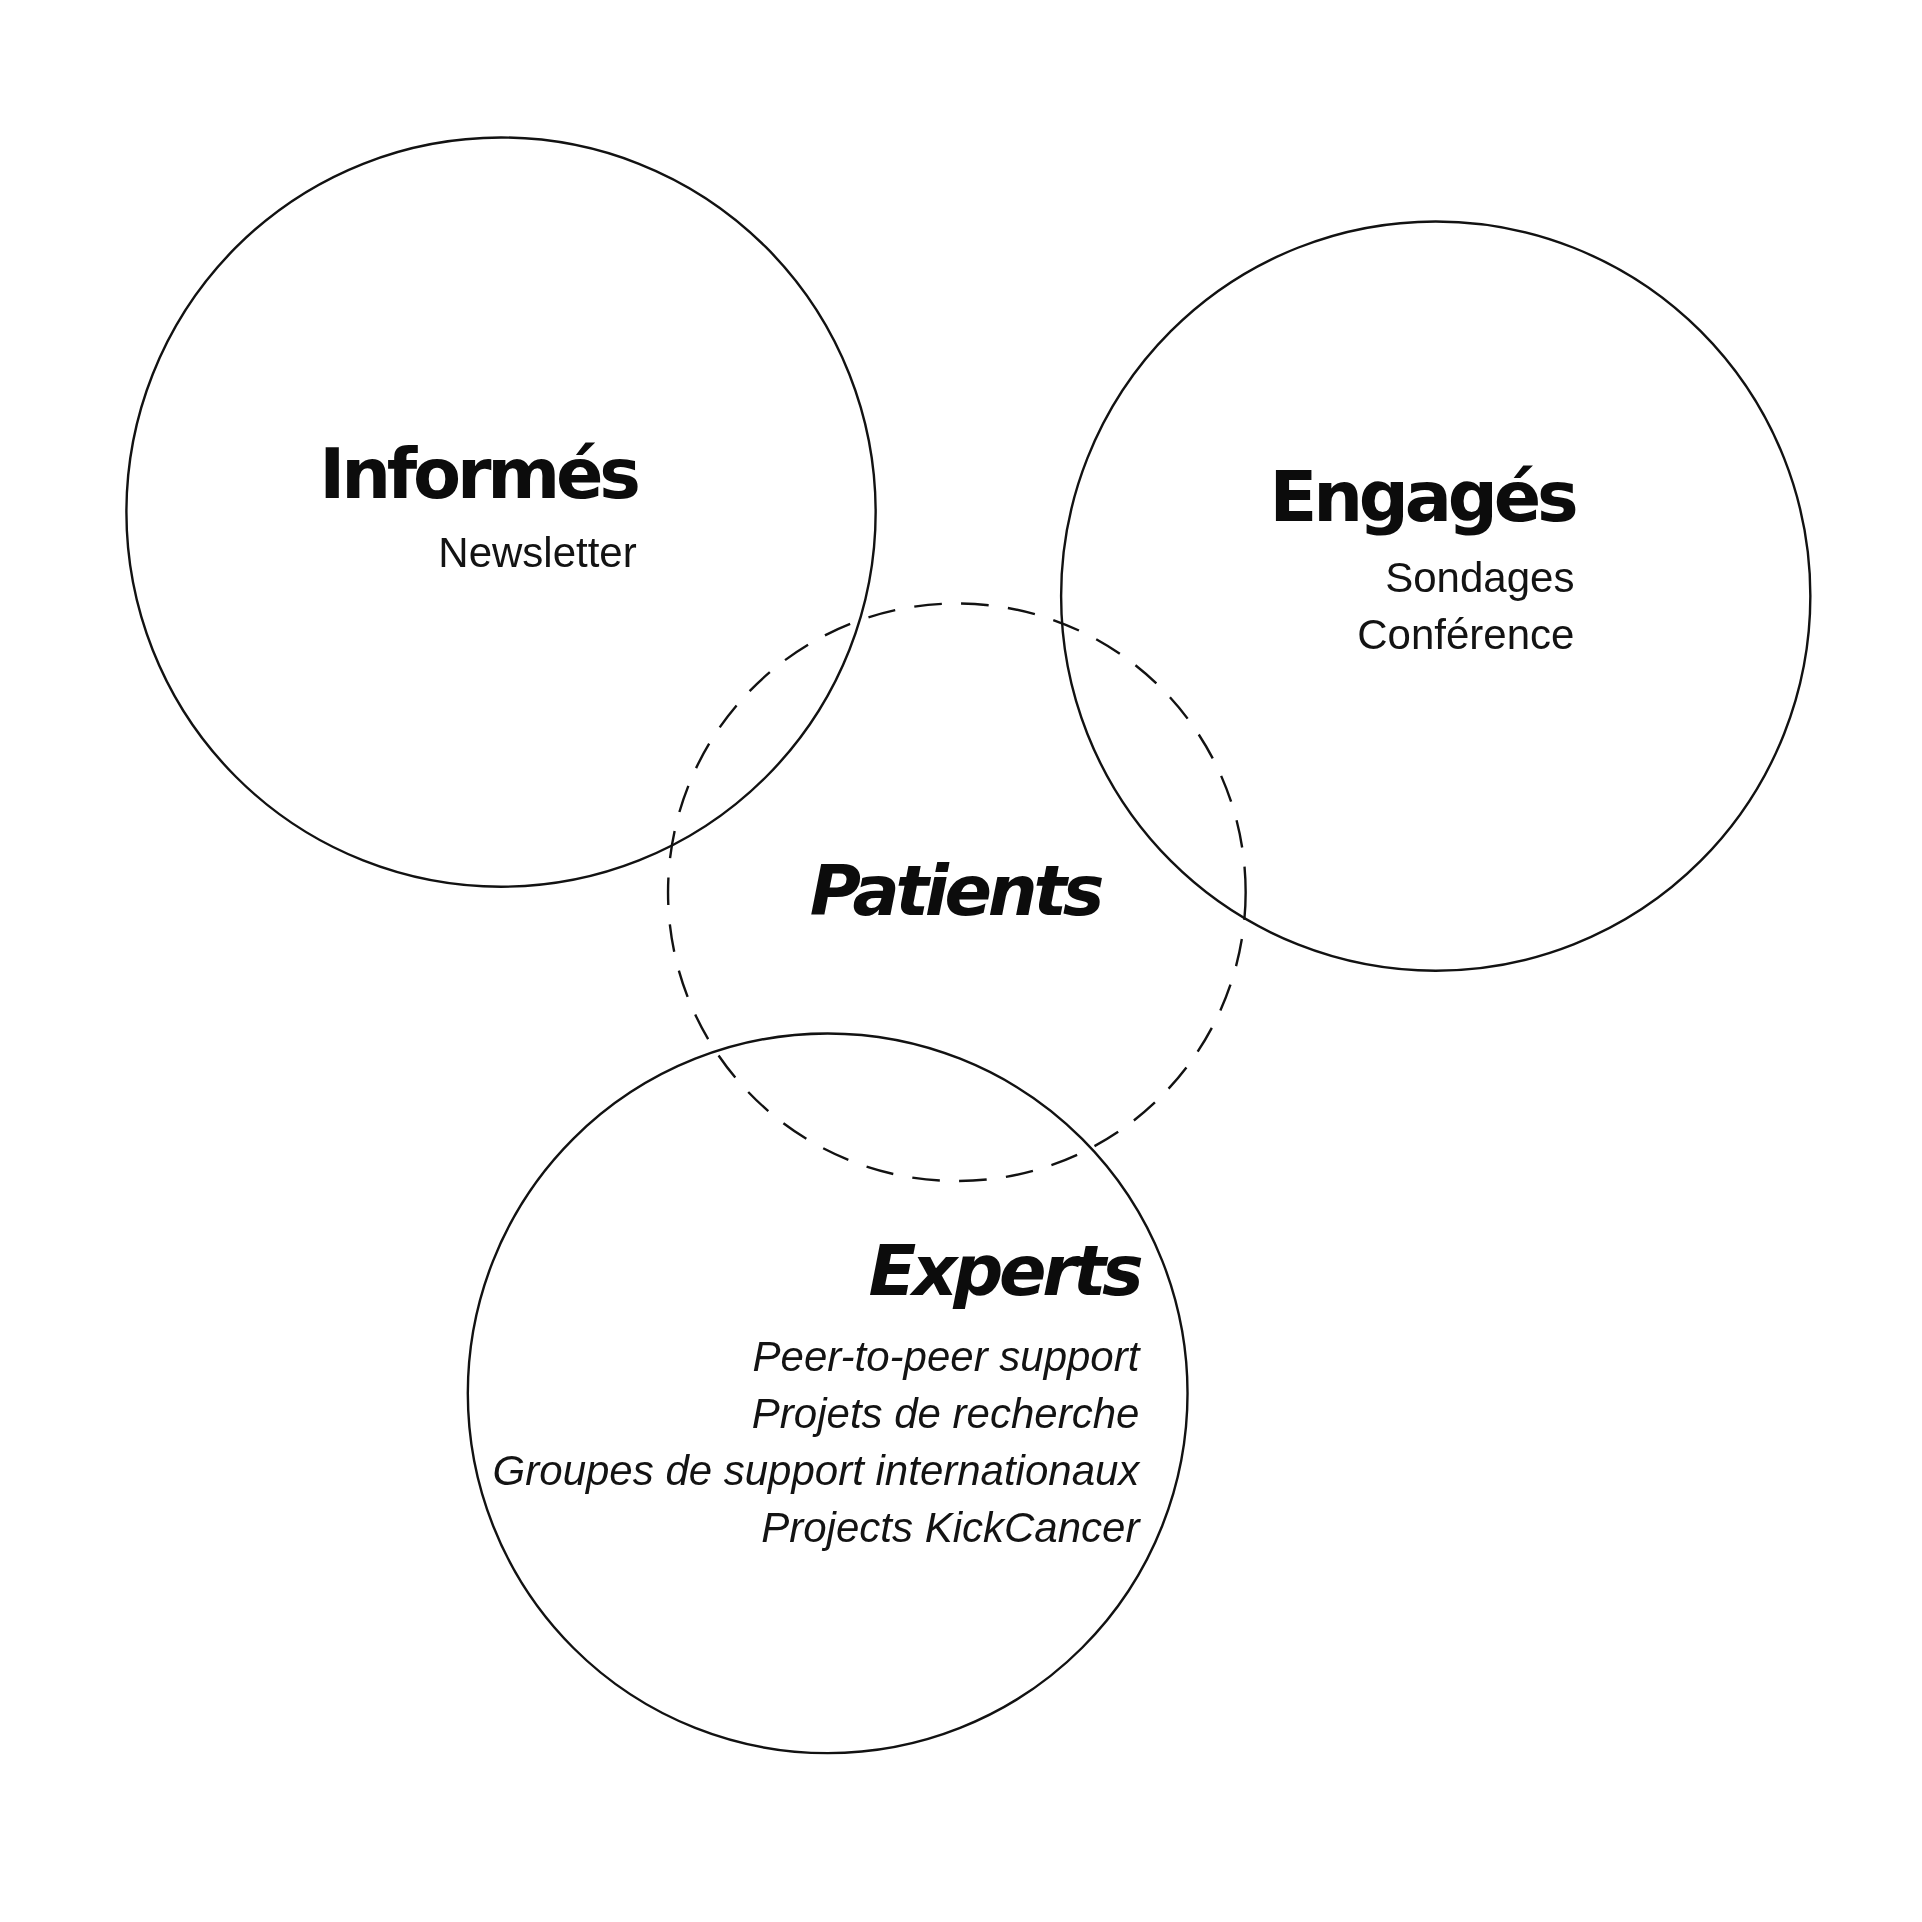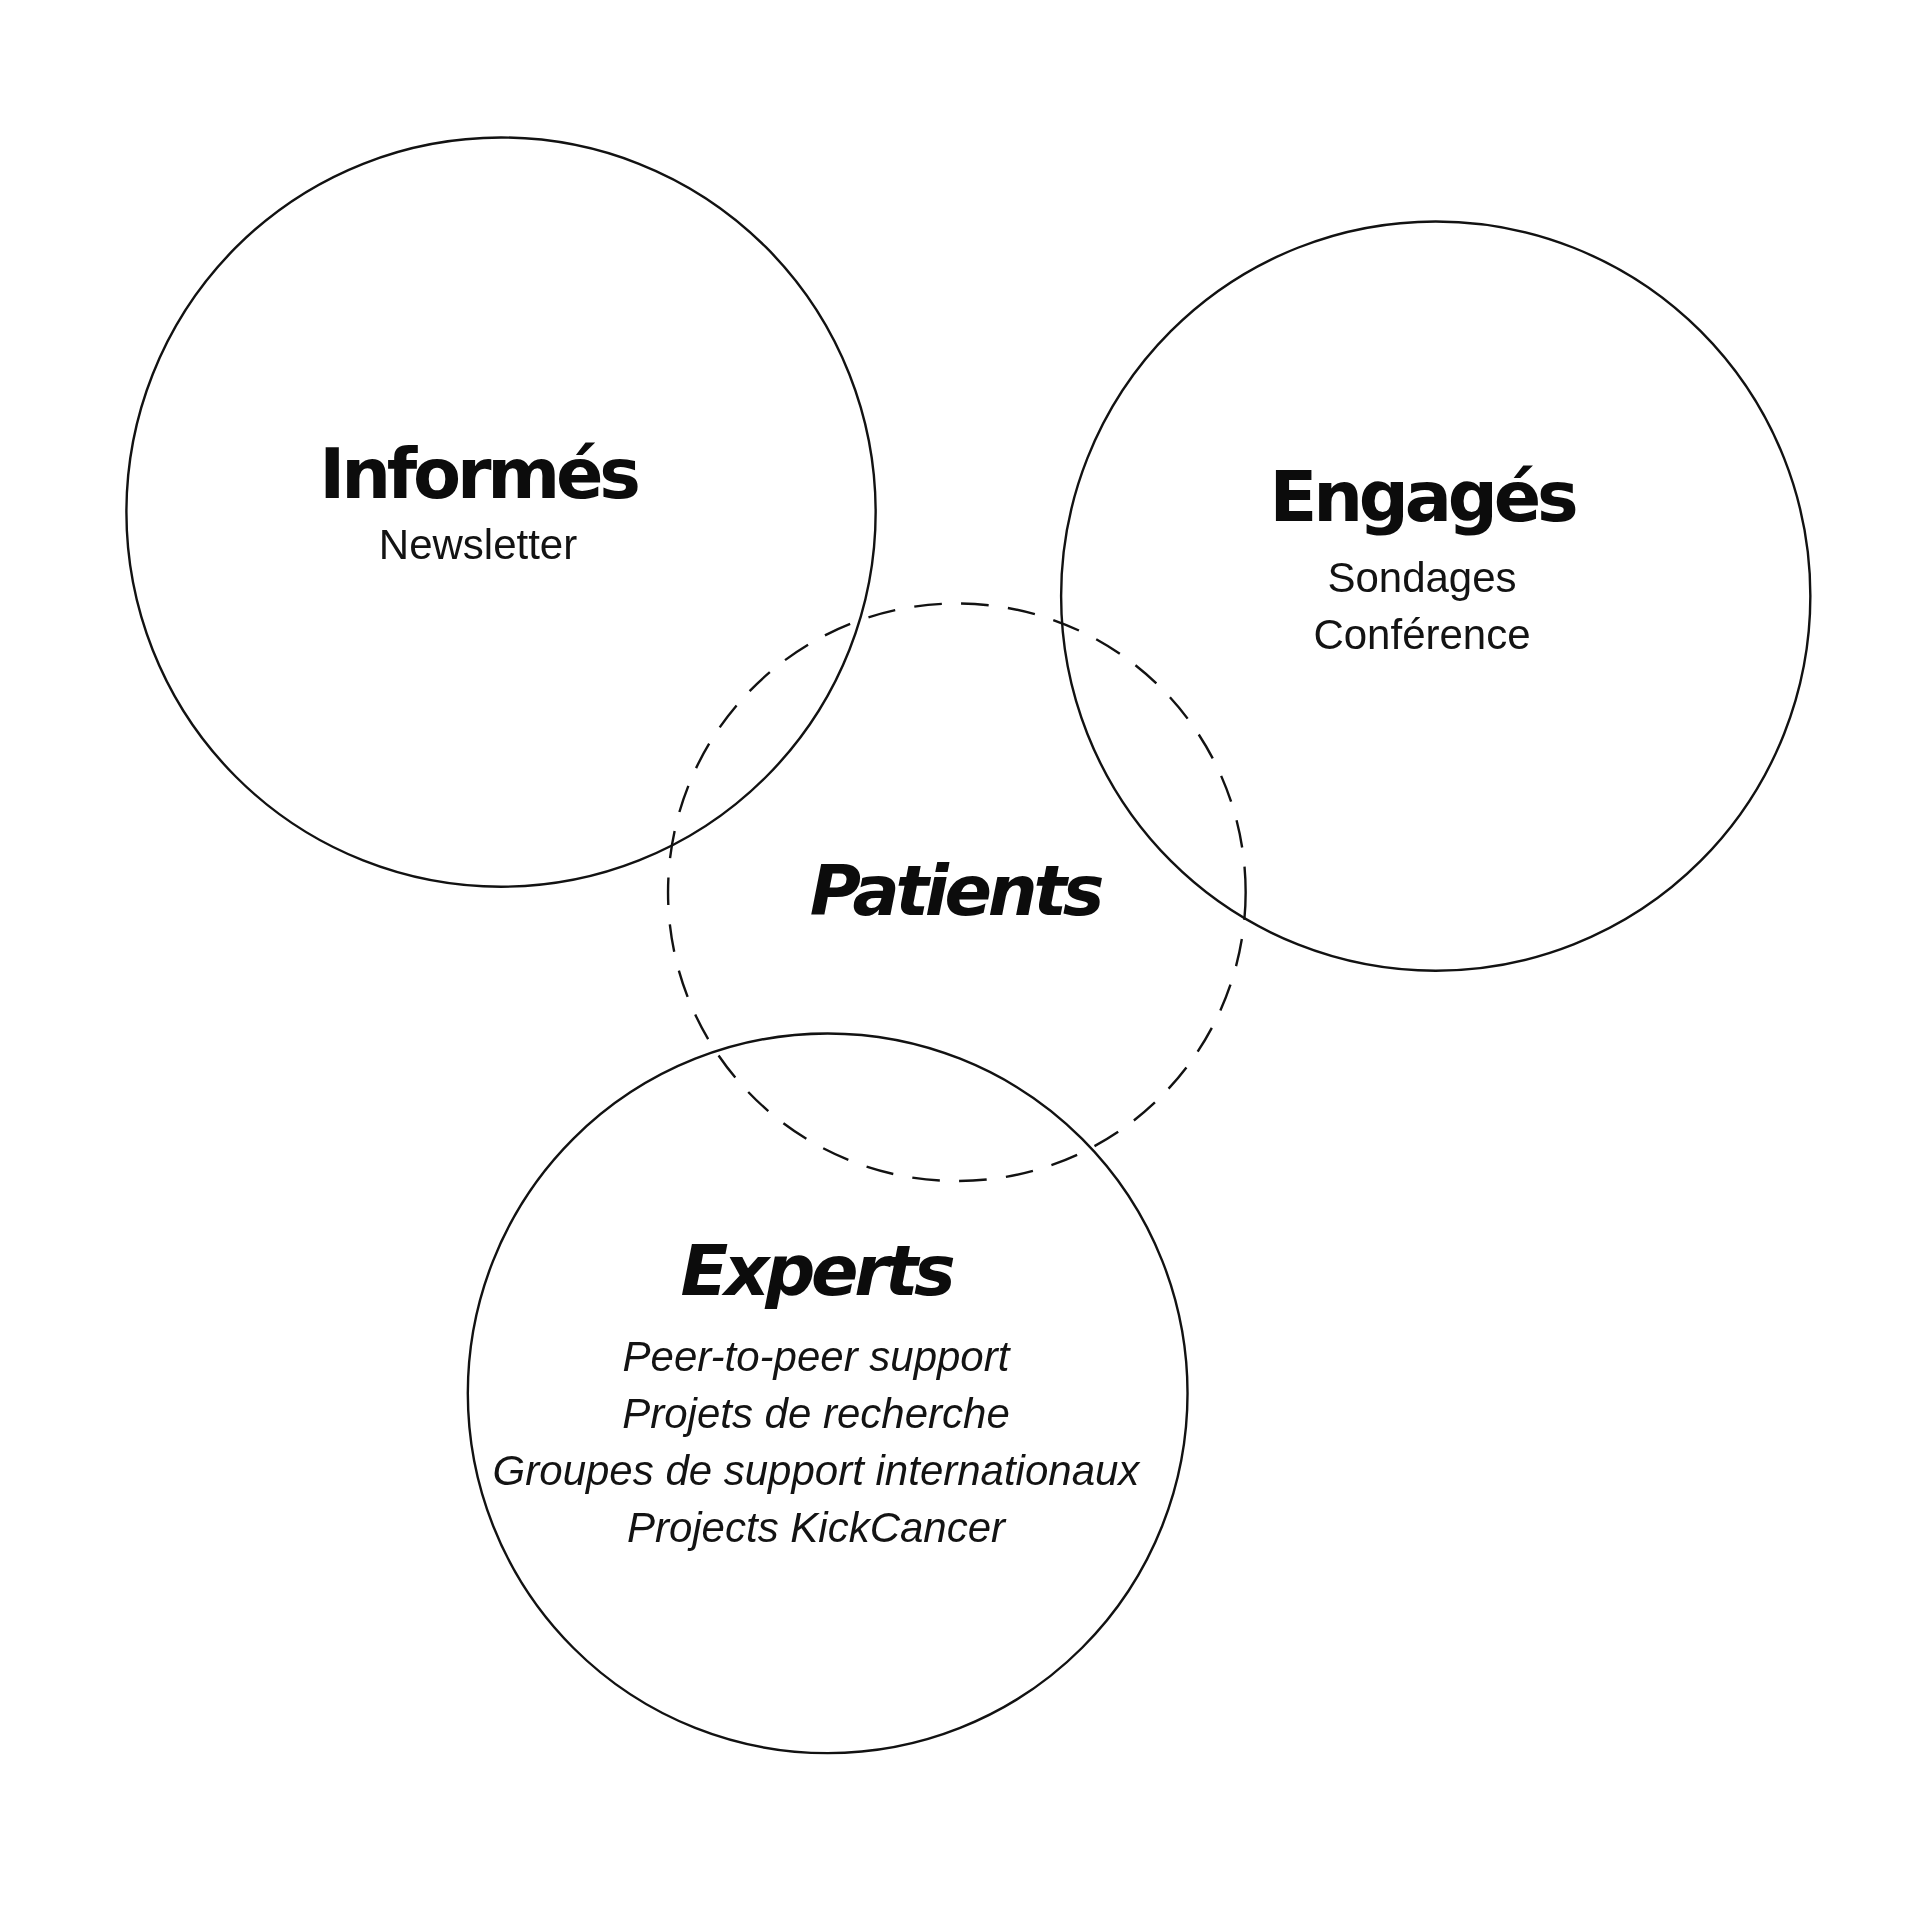--- a/index.html
+++ b/index.html
@@ -27,39 +27,39 @@
     fill: none;
     stroke: #121212;
     stroke-width: 2.6;
   }
   .circles-svg circle.dashed {
     stroke-dasharray: 30 21;
   }
   .group {
     position: absolute;
     transform: translateX(-50%);
-    text-align: center;
+    text-align: right;
     white-space: nowrap;
   }
   .group .title {
     font-family: "DejaVu Sans", sans-serif;
     font-weight: 700;
     font-size: 70px;
     line-height: 70px;
     letter-spacing: -0.06em;
     color: #0c0c0c;
   }
   .group .items {
     font-family: "Liberation Sans", sans-serif;
     font-size: 42px;
     line-height: 57px;
     color: #131313;
   }
   .g-informes { left: 478px; top: 439px; }
-  .g-informes .items { margin-top: 7px; }
+  .g-informes .items { margin-top: 15px; }
   .g-engages { left: 1422px; top: 462px; }
   .g-engages .items { margin-top: 16.6px; }
   .g-patients { left: 955px; top: 856px; font-style: italic; }
   .g-experts { left: 816px; top: 1236px; font-style: italic; }
   .g-experts .items { margin-top: 22px; }
 </style>
 </head>
 <body>
 
 <div class="canvas">

